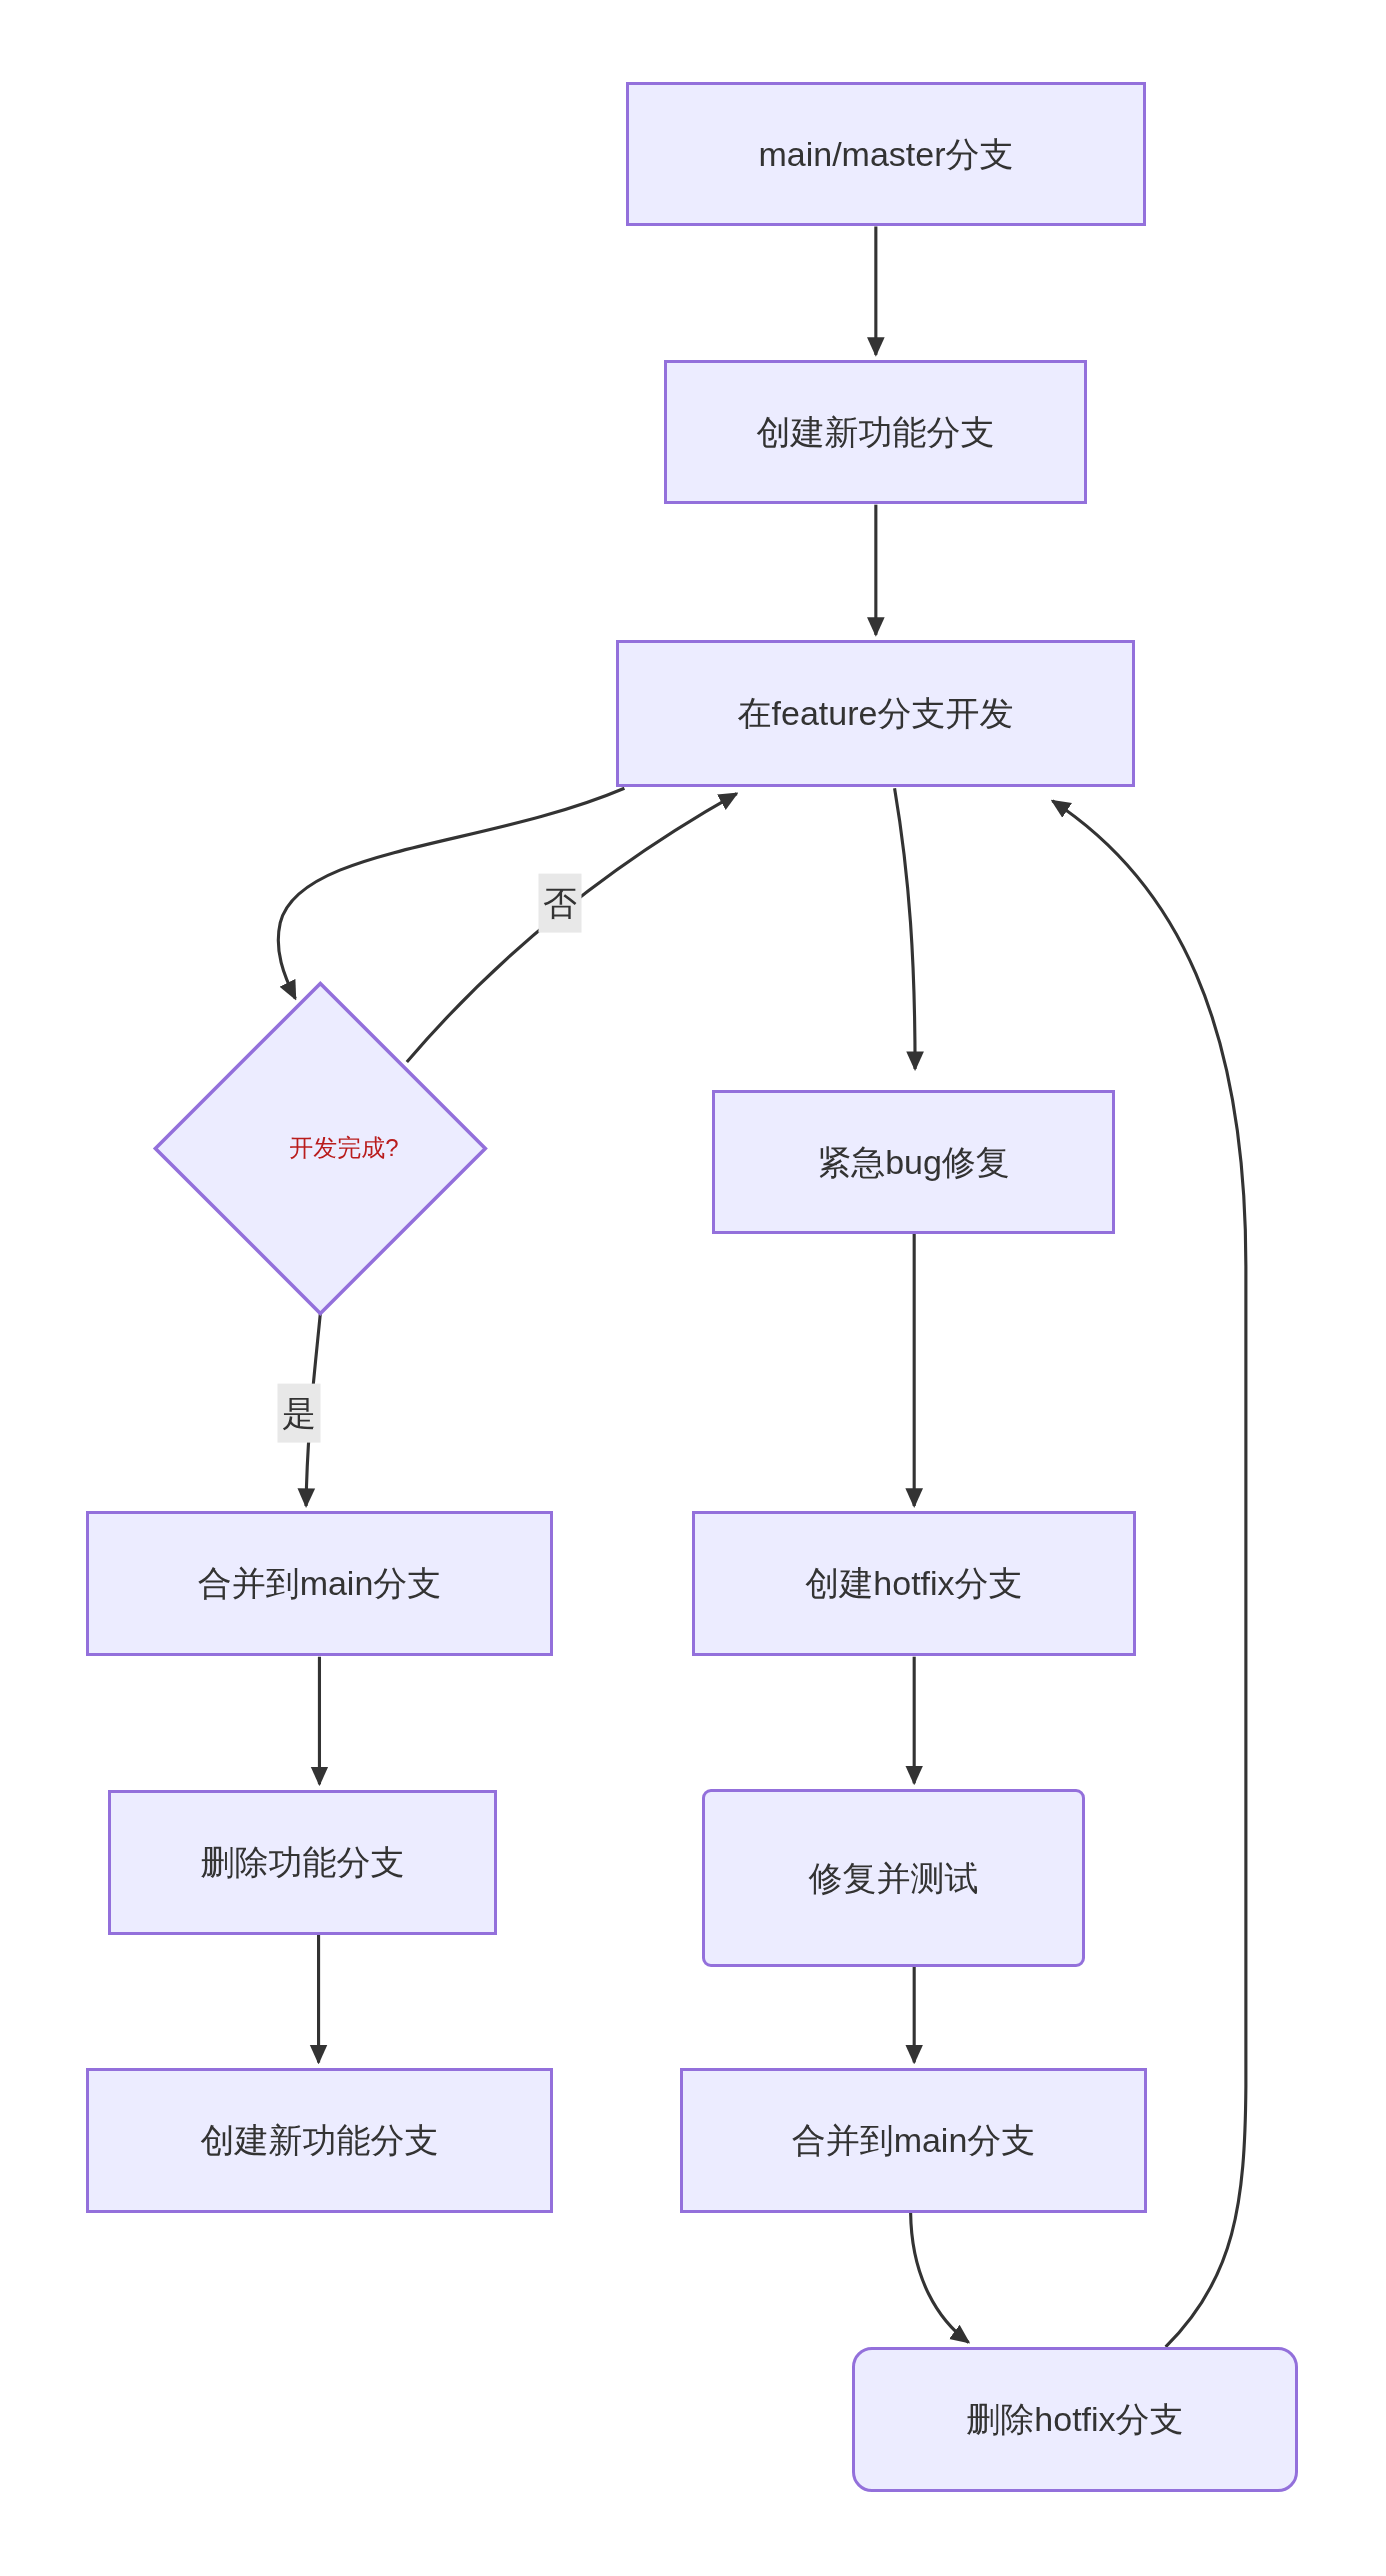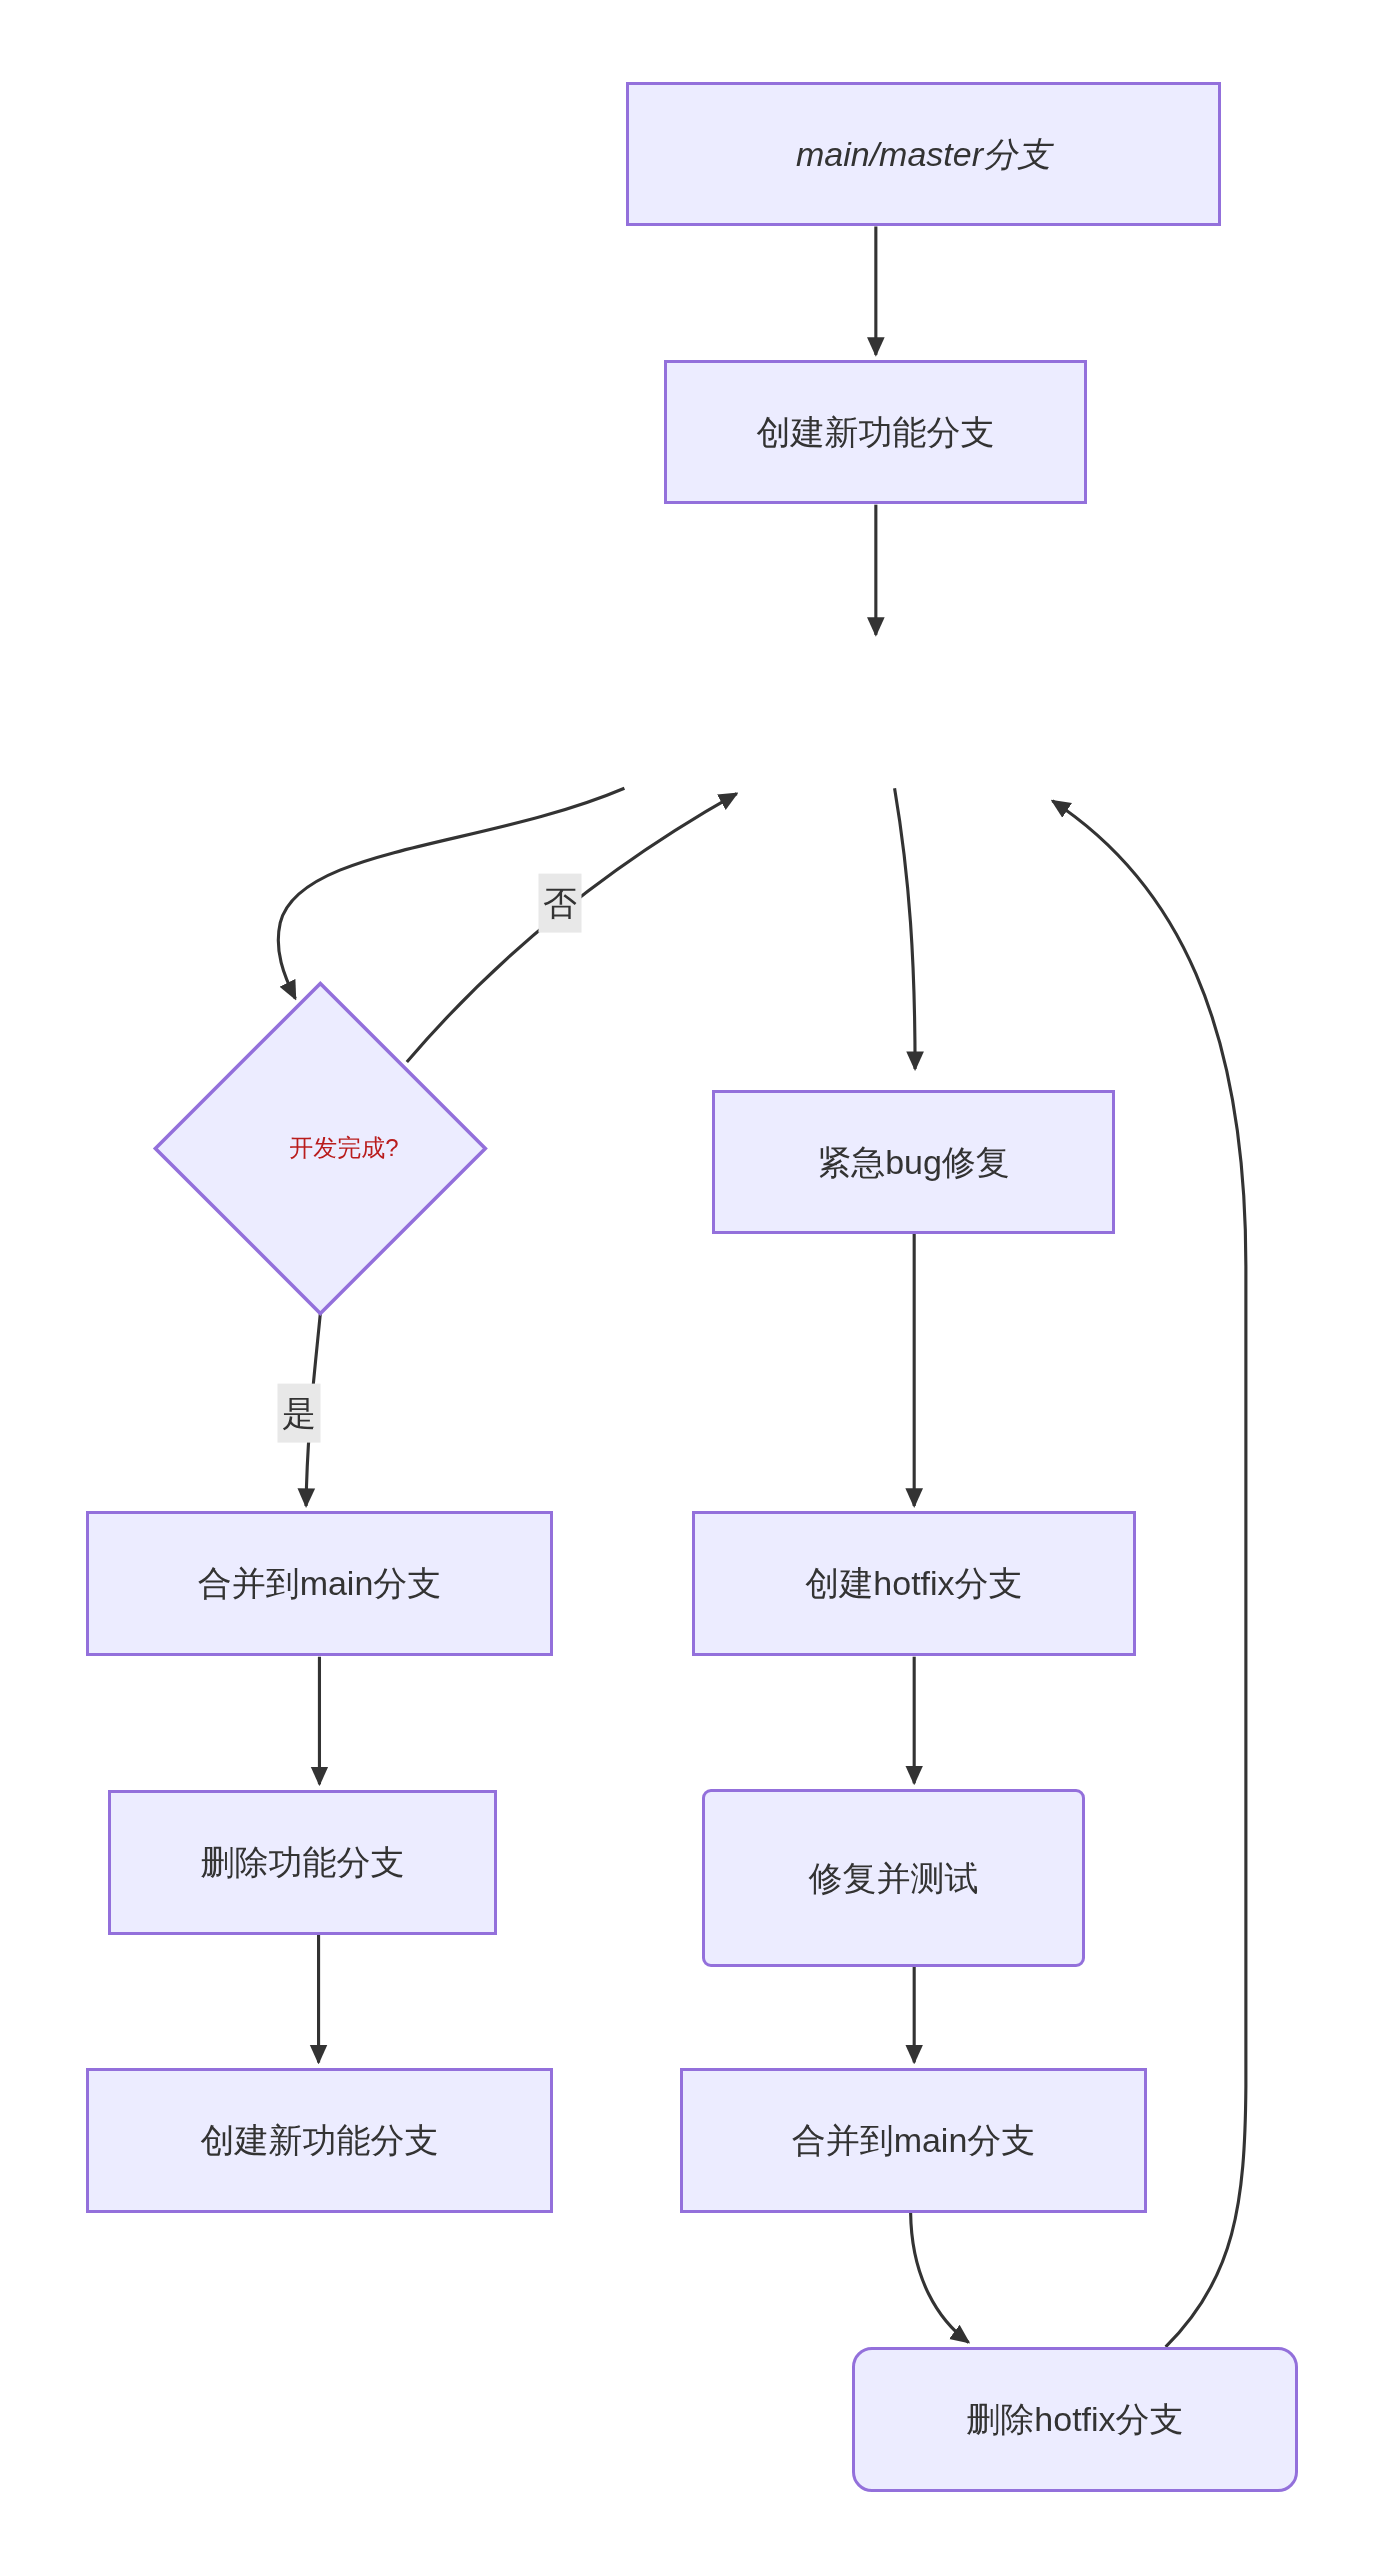--- a/index.html
+++ b/index.html
@@ -97,28 +97,31 @@
 
     <path class="edge" d="M 1025 2170 L 1025 2313" marker-end="url(#arrow)"></path>
 
     <path class="edge" d="M 1021 2482 C 1022 2555, 1052 2602, 1086 2627" marker-end="url(#arrow)"></path>
 
     <path class="edge" d="M 1307 2632 C 1385 2555, 1396 2470, 1397 2340 L 1397 1420 C 1397 1150, 1320 990, 1180 898" marker-end="url(#arrow)"></path>
 
     <polygon class="diamond-shape" points="359,1103 544,1288 359,1473 174,1288"></polygon>
   </svg>
 
-  <div class="node" style="left:626px; top:82px;  width:595px; height:144px;font-style:italic;">
+  <div class="node" style="left:626px; top:82px;  width:520px; height:144px;">
     <span>main/master分支</span>
   </div>
 
   <div class="node" style="left:664px; top:360px; width:423px; height:144px;">
     <span>创建新功能分支</span>
   </div>
 
+  <div class="node" style="left:616px; top:640px; width:519px; height:147px;">
+    <span>在feature分支开发</span>
+  </div>
 
   <div class="diamond-label" style="left:320px; top:1148px;">开发完成?</div>
 
   <div class="node" style="left:712px; top:1074px; width:403px; height:144px;margin-top:16px;">
     <span>紧急bug修复</span>
   </div>
 
   <div class="node" style="left:86px; top:1511px; width:467px; height:145px;">
     <span>合并到main分支</span>
   </div>

